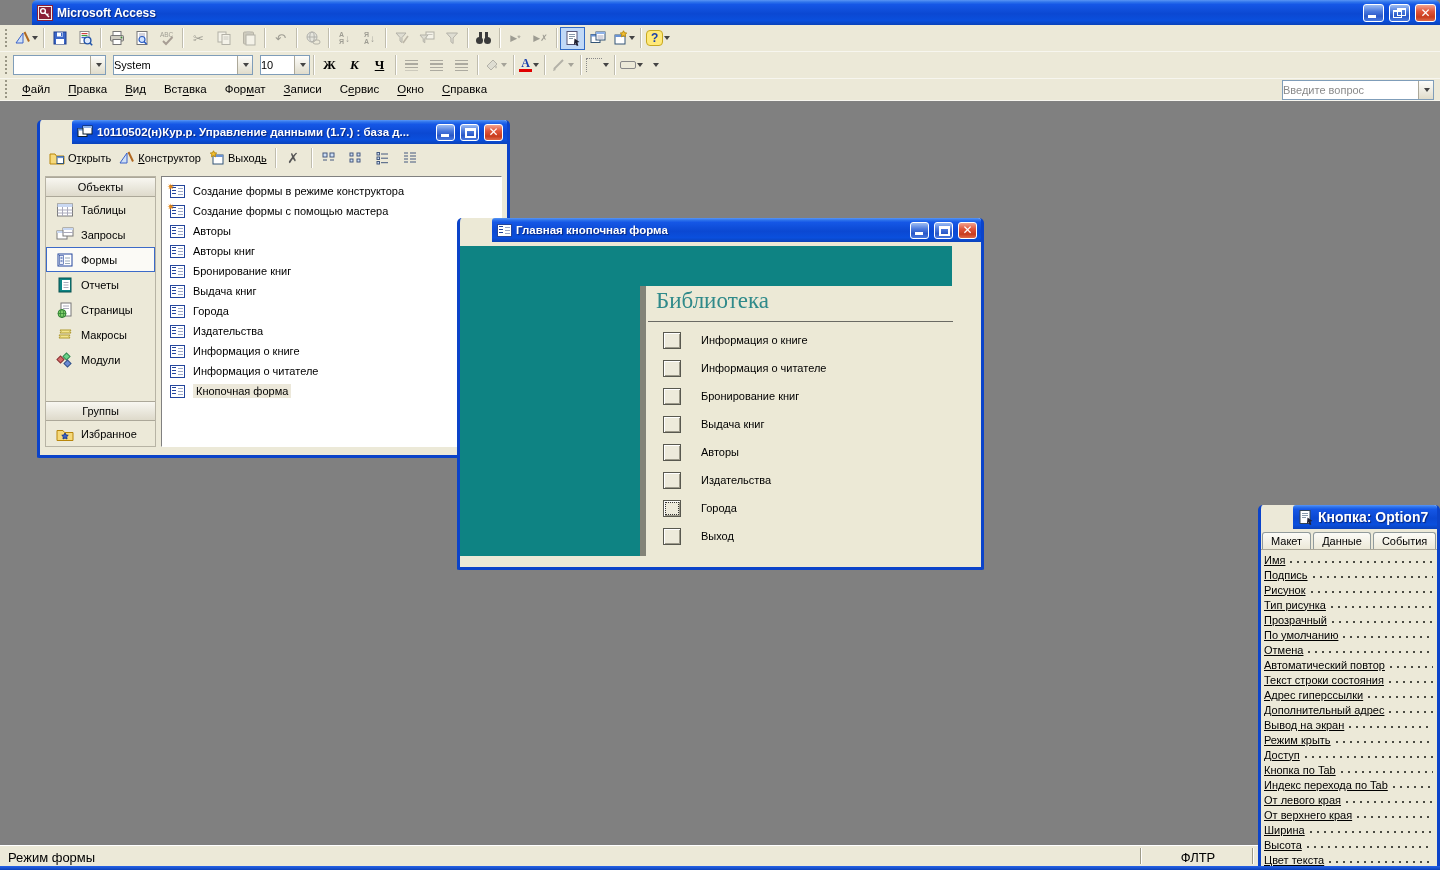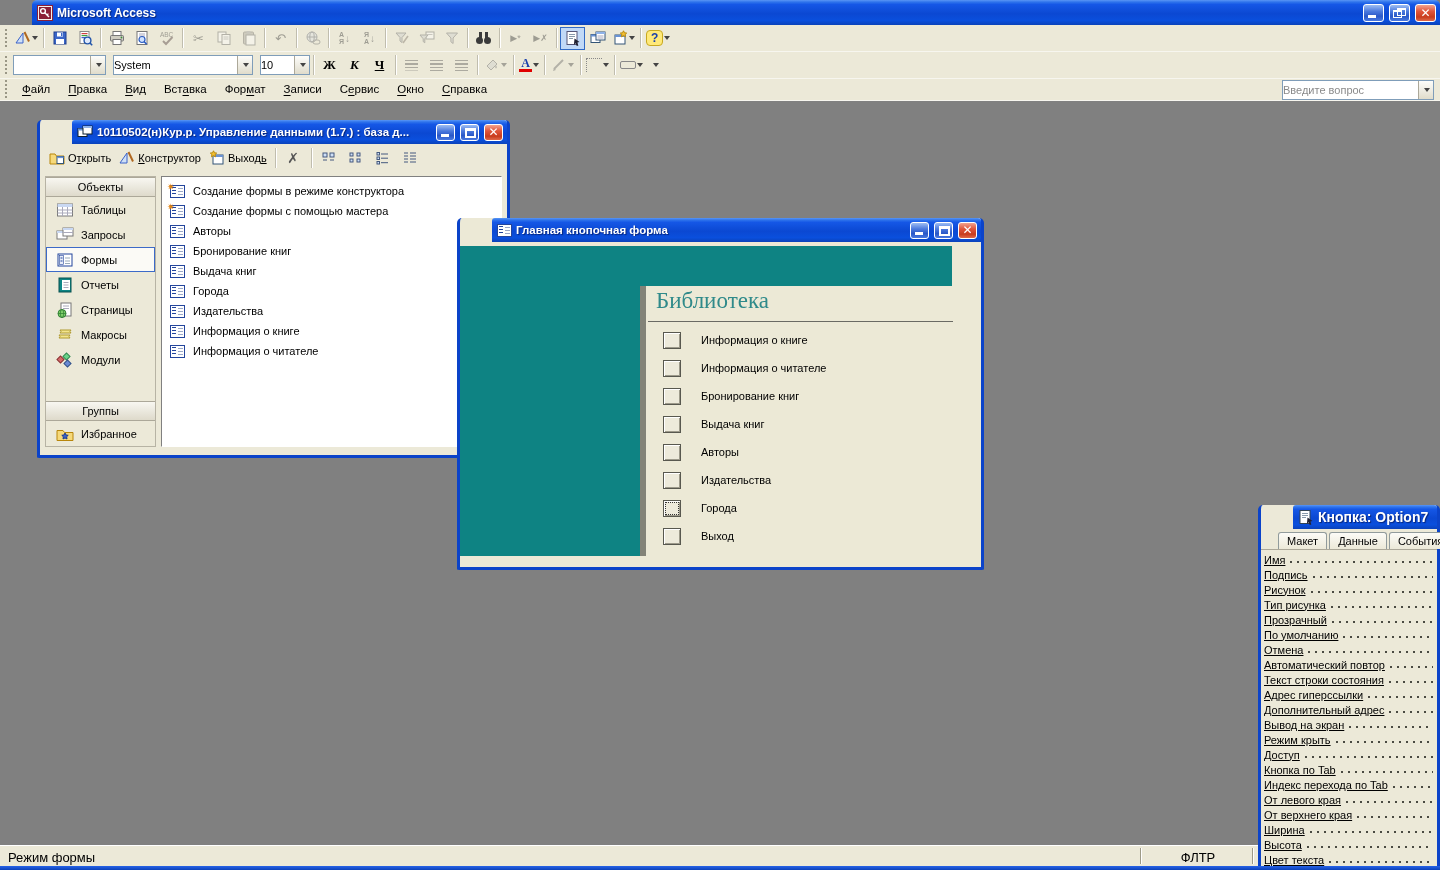--- a/index.html
+++ b/index.html
@@ -89,21 +89,21 @@
   .gray-stripe{ position:absolute; left:180px; top:44px; bottom:8px; width:6px; background:#838378; }
   .sb-heading{ position:absolute; left:196px; top:46px; font-family:"Liberation Serif",serif; font-size:23px; color:var(--heading-teal,#2f8a8a); }
   .sb-rule{ position:absolute; left:188px; right:28px; top:79px; height:1px; background:#6a6a64; }
   .sb-row{ position:absolute; left:203px; display:flex; align-items:center; gap:20px; height:20px;}
   .sb-btn{ width:18px; height:17px; background:#edeadb; border:1px solid #58584f; box-shadow:inset 1px 1px 0 #fff, inset -1px -1px 0 #9d9a8b; position:relative; flex:none;}
   .sb-btn.focus::after{ content:""; position:absolute; left:2px; top:2px; right:2px; bottom:2px; outline:1px dotted #333; }
   .sb-label{ font-size:11px; white-space:nowrap; }
 
   
   .props-win{ left:1258px; top:505px; width:182px; height:365px; z-index:5; }
-  .props-tabs{ height:21px; display:flex; align-items:flex-end; gap:2px; padding:2px 3px 0 17px; background:var(--beige,#ece9d8); border-bottom:1px solid #aca899;}
+  .props-tabs{ height:21px; display:flex; align-items:flex-end; gap:2px; padding:2px 3px 0 1px; background:var(--beige,#ece9d8); border-bottom:1px solid #aca899;}
   .ptab{ border:1px solid #919b9c; border-bottom:0; border-radius:3px 3px 0 0; padding:2px 8px 2px 8px; font-size:11px; background:linear-gradient(180deg,#fcfbf7,#ece9d8); white-space:nowrap;}
   .props-rows{ padding:2px 2px 0 3px;text-decoration:underline; }
   .prow{ display:flex; align-items:center; height:15px; font-size:11px; white-space:nowrap; }
   .prow .leader{ flex:1; height:4px; align-self:center; margin:6px 2px 0 5px;
      background-image:radial-gradient(circle at 1.1px 1.1px,#4a4a42 1px,transparent 1.2px);
      background-size:7px 3px; background-repeat:repeat-x; }
 
   
   .i16{ width:16px; height:16px; flex:none; display:block;}
   .i18{ width:18px; height:18px; flex:none; display:block;}
@@ -594,20 +594,24 @@
               <span class="wiz-star">✷</span>
             </span>
             <span class="lab">Создание формы с помощью мастера</span>
           </div>
         <div class="list-row">
             <span class="form-ico"></span>
             <span class="lab">Авторы</span>
           </div>
         <div class="list-row">
             <span class="form-ico"></span>
+            <span class="lab">Авторы книг</span>
+          </div>
+        <div class="list-row">
+            <span class="form-ico"></span>
             <span class="lab">Бронирование книг</span>
           </div>
         <div class="list-row">
             <span class="form-ico"></span>
             <span class="lab">Выдача книг</span>
           </div>
         <div class="list-row">
             <span class="form-ico"></span>
             <span class="lab">Города</span>
           </div>
@@ -615,20 +619,24 @@
             <span class="form-ico"></span>
             <span class="lab">Издательства</span>
           </div>
         <div class="list-row">
             <span class="form-ico"></span>
             <span class="lab">Информация о книге</span>
           </div>
         <div class="list-row">
             <span class="form-ico"></span>
             <span class="lab">Информация о читателе</span>
+          </div>
+        <div class="list-row">
+            <span class="form-ico"></span>
+            <span class="lab sel">Кнопочная форма</span>
           </div>
       </div>
     </div>
   </div>
 
   <div class="win form-win">
     <div class="xp-titlebar" style="height:24px;border-radius:3px 3px 0 0">
       <span class="form-ico" style="background:#fff"></span>
       <span class="t-text" style="font-size:11.5px">Главная кнопочная форма</span>
       <span class="xpbtn" style="width:19px;height:17px">

